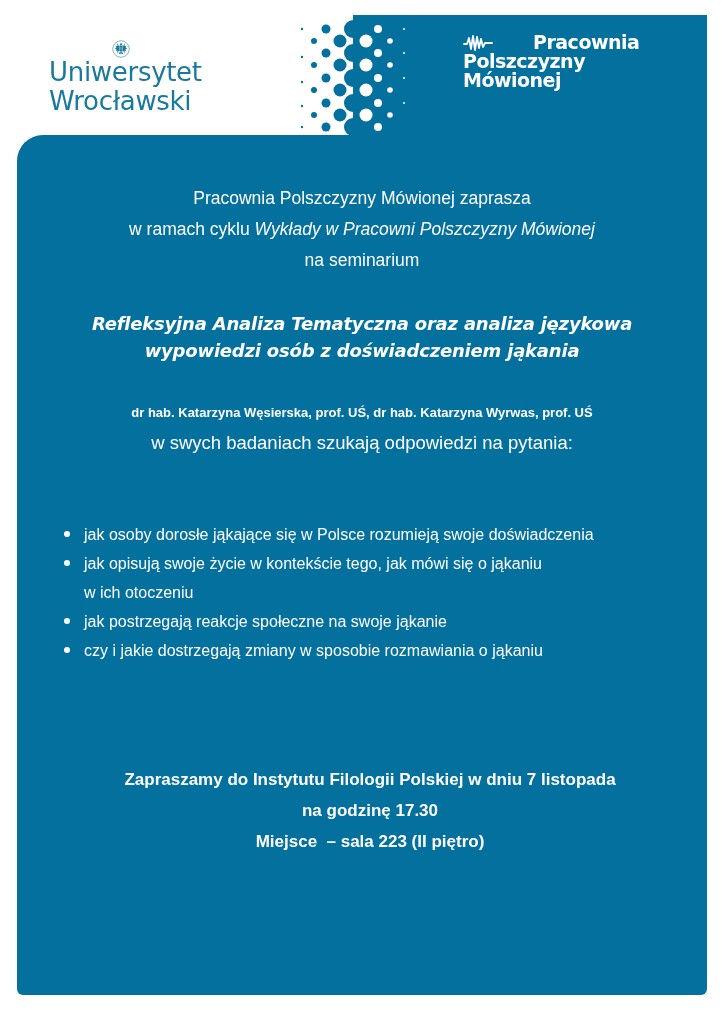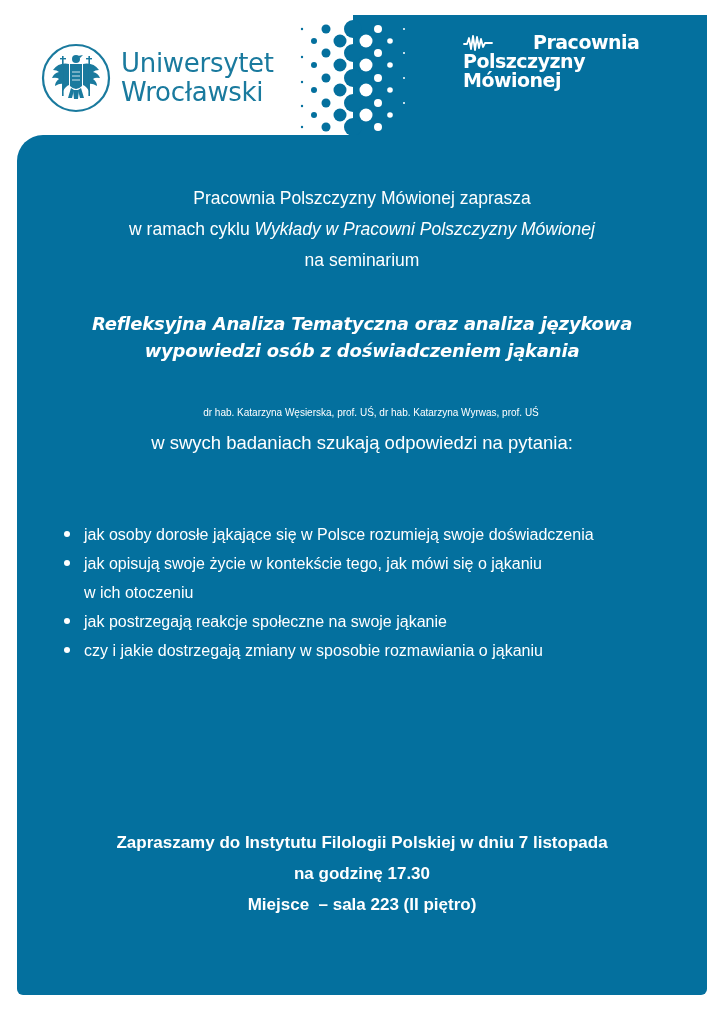--- a/index.html
+++ b/index.html
@@ -9,21 +9,21 @@
     }
     #header-block {
       position: absolute; left: 360px; top: 15px; width: 347px; height: 140px; background: #04709e;
     }
     #halftone { position: absolute; left: 296px; top: 15px; width: 120px; height: 125px; }
     #main-panel {
       position: absolute; left: 17px; top: 135px; width: 690px; height: 860px; background: #04709e;
       border-radius: 26px 0 6px 6px;
     }
     
-    #uwr-logo { position: absolute; left: 40px; top: 40px; height: 76px; display: flex; align-items: center; }
+    #uwr-logo { position: absolute; left: 40px; top: 40px; height: 76px; display: flex; align-items: center; flex-direction: column; }
     #uwr-emblem { width: 72px; height: 72px; }
     #uwr-name {
       margin-left: 9px; color: #1a7a9e; font-size: 26px; line-height: 29px;
       font-family: "DejaVu Sans", sans-serif; font-weight: normal; letter-spacing: -0.3px;
     }
     #uwr-name span { display: block; }
     
     #ppm-logo { position: absolute; left: 463px; top: 33px; color: #fff; }
     #ppm-logo .line {
       font-family: "DejaVu Sans", sans-serif; font-size: 19px; line-height: 19px; font-weight: 600;
@@ -32,31 +32,31 @@
     #ppm-logo .row1 { display: flex; align-items: center; gap: 39px; }
     #ppm-wave { width: 30px; height: 18px; margin-right: 1px; }
     
     .c { position: absolute; left: 17px; width: 690px; text-align: center; color: #fff; }
     .intro { font-size: 17.5px; line-height: 31px; top: 183px; font-family: "Liberation Sans", sans-serif; }
     .intro i { }
     .title {
       top: 310px; font-size: 18px; line-height: 27px; font-weight: bold; font-style: italic;
       font-family: "DejaVu Sans", sans-serif; letter-spacing: -0.2px;
     }
-    .authors { top: 403px; font-size: 10px; font-weight: normal; line-height: 20px; padding-left: 9px; }
+    .authors { top: 403px; font-size: 13px; font-weight: bold; line-height: 20px; }
     .authors-sub { top: 431px; font-size: 18.5px; line-height: 24px; }
     ul#questions {
       position: absolute; left: 64px; top: 520px; margin: 0; padding: 0; list-style: none; color: #fff;
       font-size: 16px; line-height: 29px;
     }
     ul#questions li { position: relative; padding-left: 20px; }
     ul#questions li .bullet {
       position: absolute; left: 0; top: 11px; width: 6px; height: 6px; border-radius: 50%; background: #fff;
     }
-    .details { top: 827px; font-size: 17px; font-weight: bold; line-height: 31px; }
+    .details { top: 764px; font-size: 17px; font-weight: bold; line-height: 31px; margin-left: 8px; }
   </style>
 </head>
 <body>
 
 <div id="header-block"></div>
 
 <svg id="halftone" viewBox="0 0 120 125">
 
   <g fill="#04709e">
     <circle cx="6" cy="14" r="1.2"></circle>

